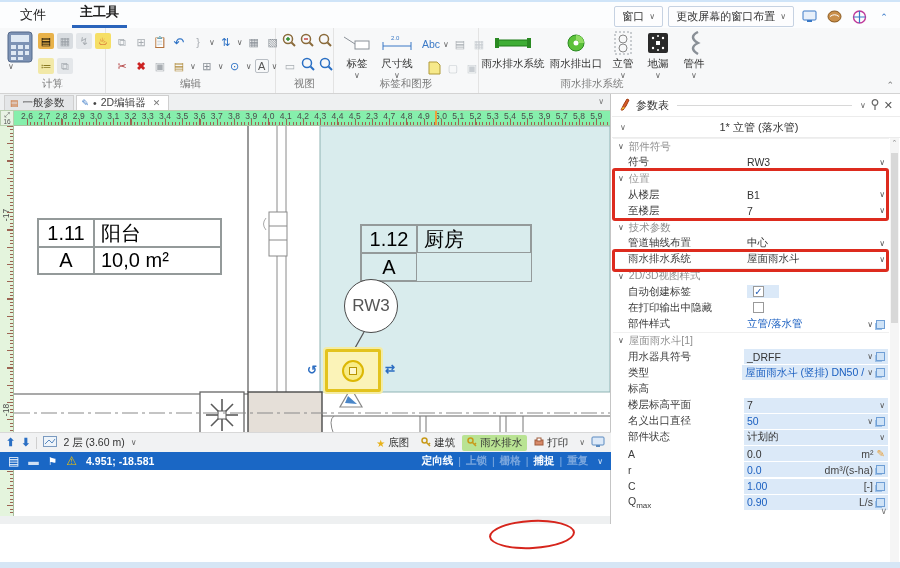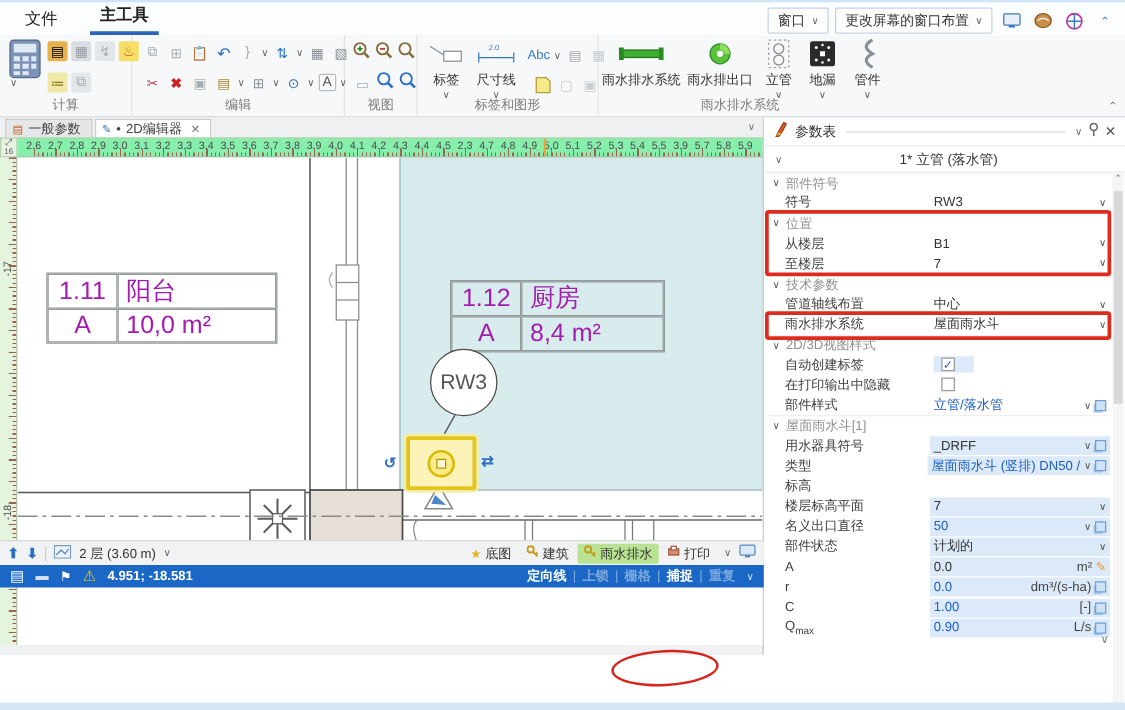--- a/index.html
+++ b/index.html
@@ -36,21 +36,21 @@
 .hruler::before { content:""; position:absolute; left:13px; right:0; bottom:0; height:6px; background:repeating-linear-gradient(90deg,#9c6352 0 1px,transparent 1px 17.25px); }
 .hruler::after  { content:""; position:absolute; left:13px; right:0; bottom:0; height:3px; background:repeating-linear-gradient(90deg,#9c6352 0 1px,transparent 1px 3.45px); }
 .hnum { position:absolute; top:0px; width:20px; margin-left:-10px; text-align:center; font-size:8.5px; color:#4a4a4a; }
 .hcursor { position:absolute; top:0; bottom:0; width:2px; background:#eda23c; }
 .vruler { position:absolute; left:0; top:32px; width:14px; height:390px; background:#e4f4dd; border-right:1px solid #a8bfa0; }
 .vruler::before { content:""; position:absolute; top:0; bottom:0; right:0; width:6px; background:repeating-linear-gradient(180deg,#9c6352 0 1px,transparent 1px 17.25px); }
 .vruler::after  { content:""; position:absolute; top:0; bottom:0; right:0; width:3px; background:repeating-linear-gradient(180deg,#9c6352 0 1px,transparent 1px 3.45px); }
 .vnum { position:absolute; left:-4px; width:20px; text-align:center; font-size:8.5px; color:#4a4a4a; transform:rotate(-90deg); }
 .canvas { position:absolute; left:14px; top:32px; width:596px; height:390px; background:#fff; overflow:hidden; }
 .plansvg { position:absolute; left:0; top:0; }
-.rtable { position:absolute; display:grid; grid-template-columns:56px 1fr; border:1.5px solid #949a9a; color:#a21caf; font-size:20px; line-height:1; background:transparent; }
+.rtable { position:absolute; display:grid; grid-template-columns:56px 1fr; border:1.5px solid #949a9a; color:#000000; font-size:20px; line-height:1; background:transparent; }
 .rtable > div { border:0.75px solid #949a9a; display:flex; align-items:center; padding:2px 6px; }
 .rtable .c { justify-content:center; }
 .bubble { position:absolute; width:54px; height:54px; border:1.5px solid #4a4a4a; border-radius:50%; background:#fff; display:flex; align-items:center; justify-content:center; font-size:17px; color:#555; }
 .sel { position:absolute; border:3px solid #e3c31e; background:#fbf3b8; border-radius:2px; box-shadow:0 0 0 2px #f4eca4; }
 .selcirc { position:absolute; width:22px; height:22px; border:2.5px solid #dcb704; border-radius:50%; background:#f8ec86; display:flex; align-items:center; justify-content:center; }
 .selcirc::after { content:""; width:6px; height:6px; border:1.5px solid #b89400; background:#fdf7cf; }
 .grip { position:absolute; color:#2d6ec2; font-size:12px; font-weight:bold; }
 
 
 .levelbar { position:absolute; left:0; top:430px; width:611px; height:20px; background:#f1f2f3; border-top:1px solid #d8d8d8; display:flex; align-items:center; font-size:10.5px; color:#333; padding:0 6px; gap:6px; }
@@ -446,21 +446,20 @@
     <div class="rtable" style="left:23px;top:92px;width:185px;height:57px;">
       <div class="c">1.11</div>
       <div>阳台</div>
       <div class="c">A</div>
       <div>10,0 m²</div>
     </div>
     <div class="rtable" style="left:346px;top:98px;width:172px;height:58px;">
       <div class="c">1.12</div>
       <div>厨房</div>
       <div class="c">A</div>
-      <div>8,4 m²</div>
     </div>
 
     <div class="bubble" style="left:330px;top:153px;">RW3</div>
 
     <div class="sel" style="left:311px;top:223px;width:56px;height:43px;">
       <div class="selcirc" style="left:14px;top:8px;"></div>
     </div>
     <span class="grip" style="left:293px;top:237px;">↺</span>
     <span class="grip" style="left:371px;top:236px;">⇄</span>
   </div>

